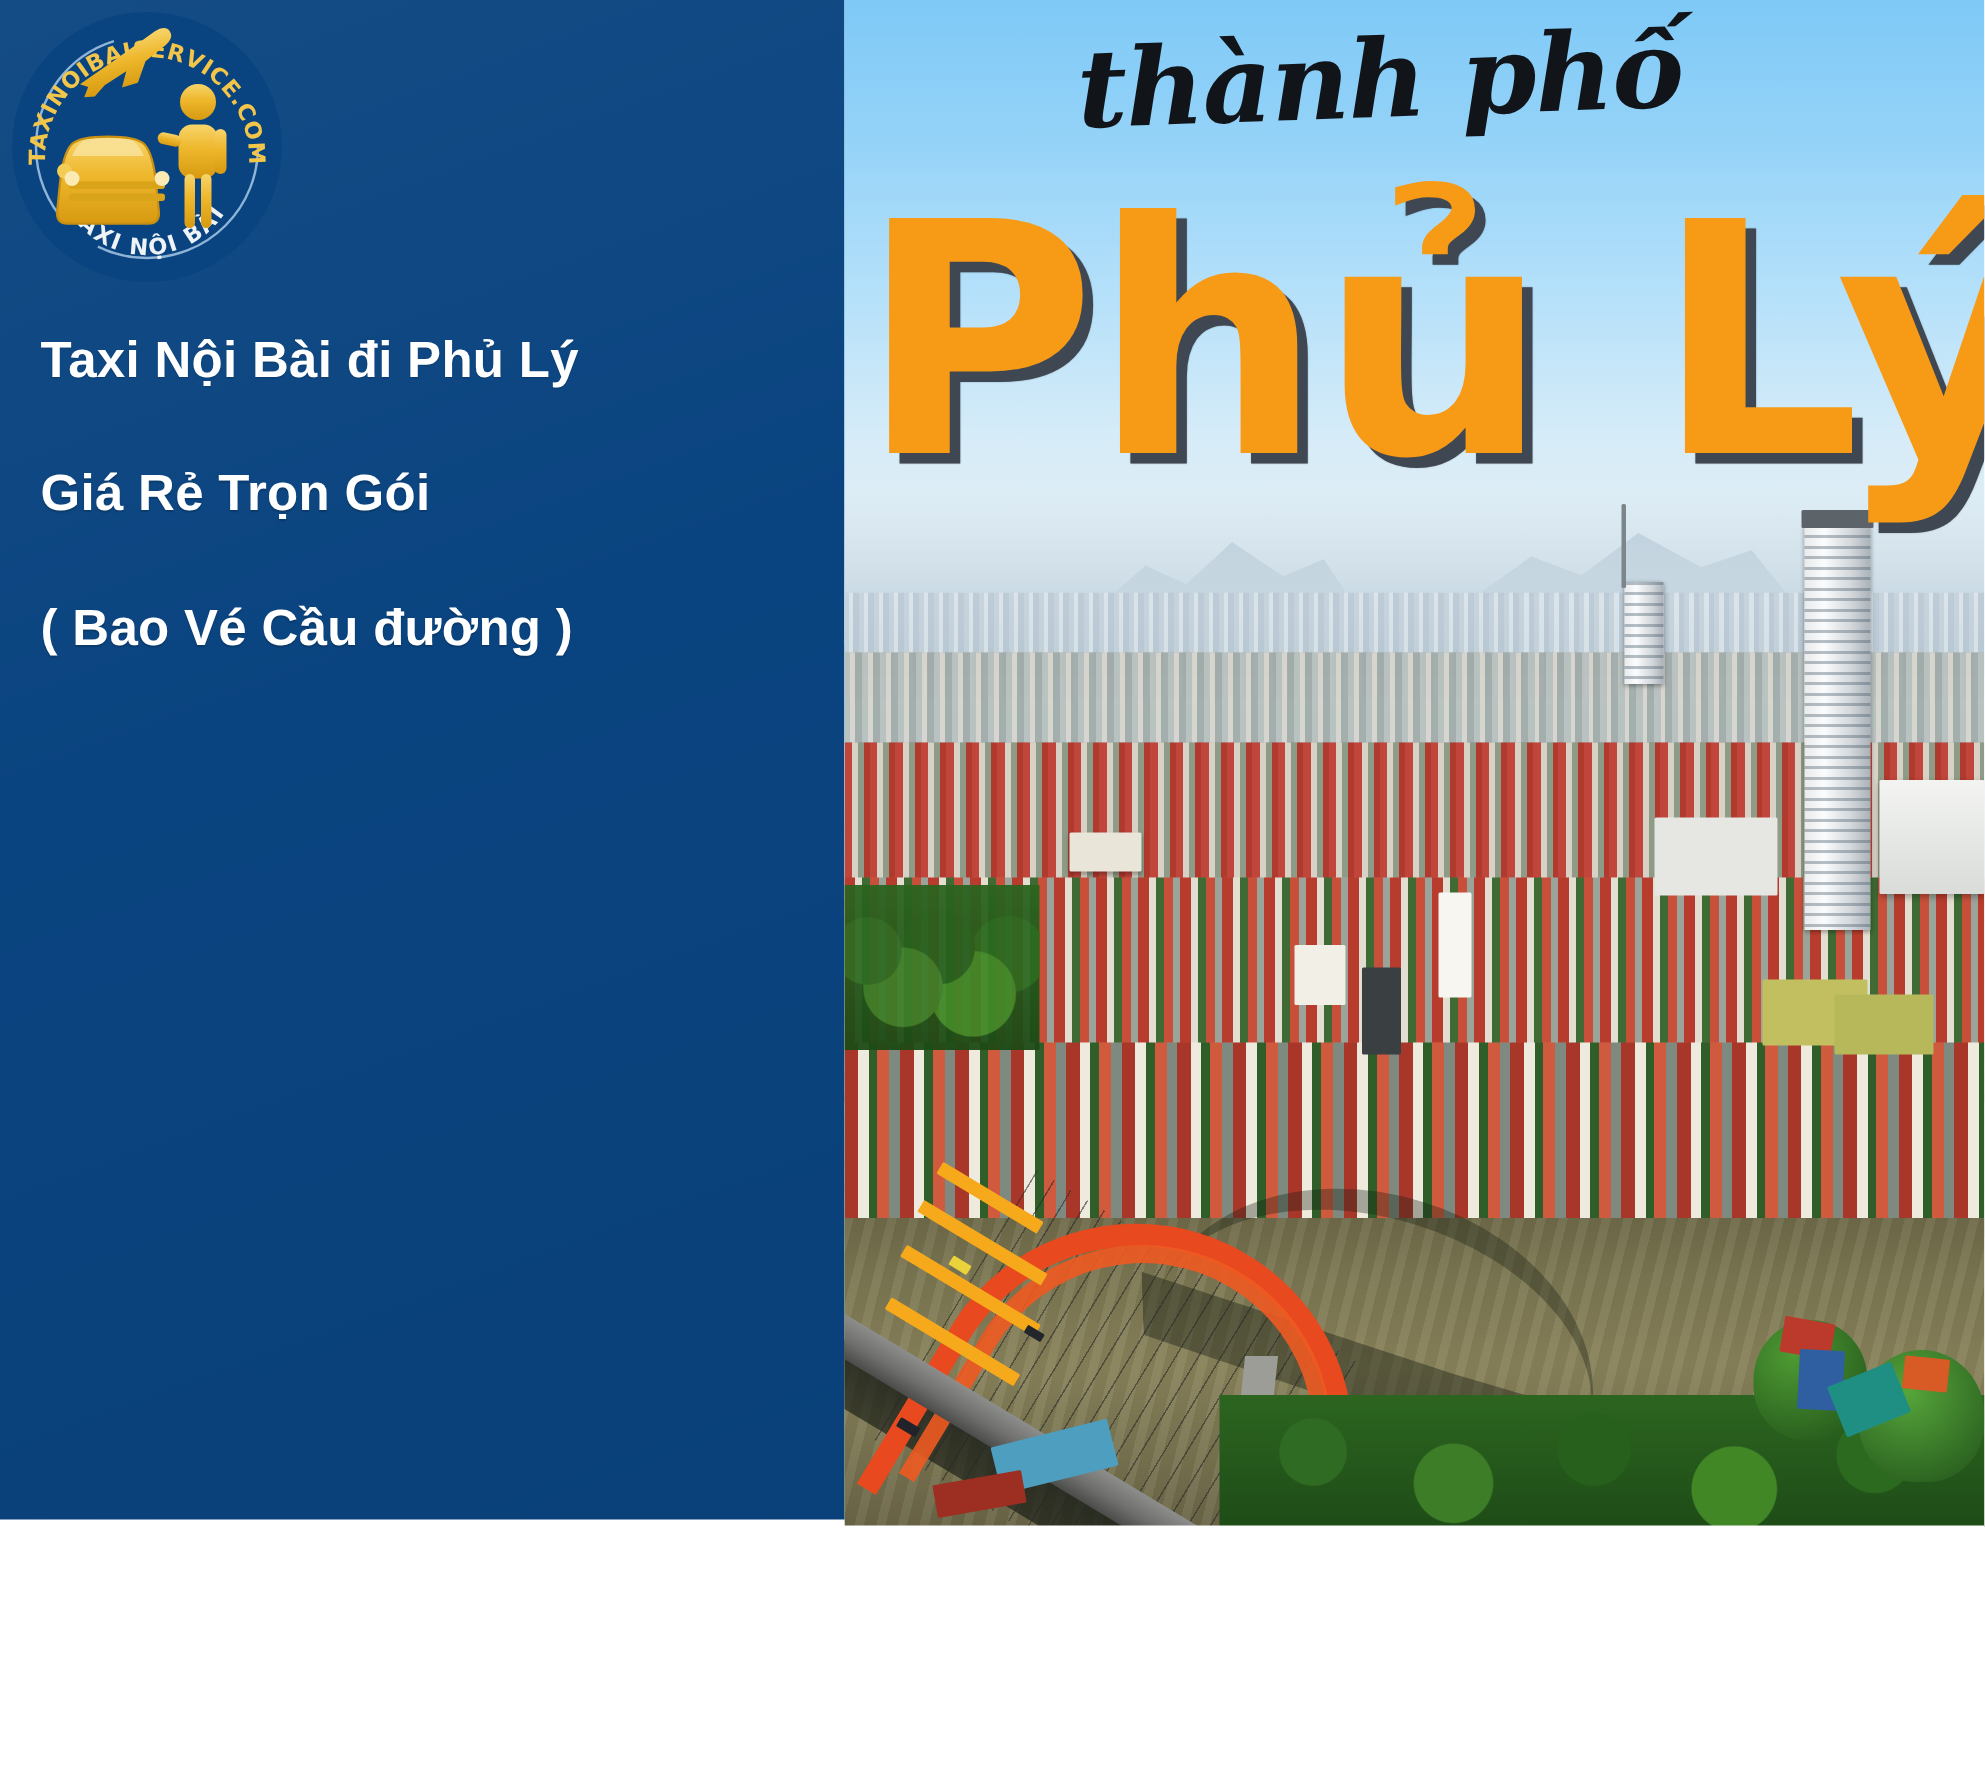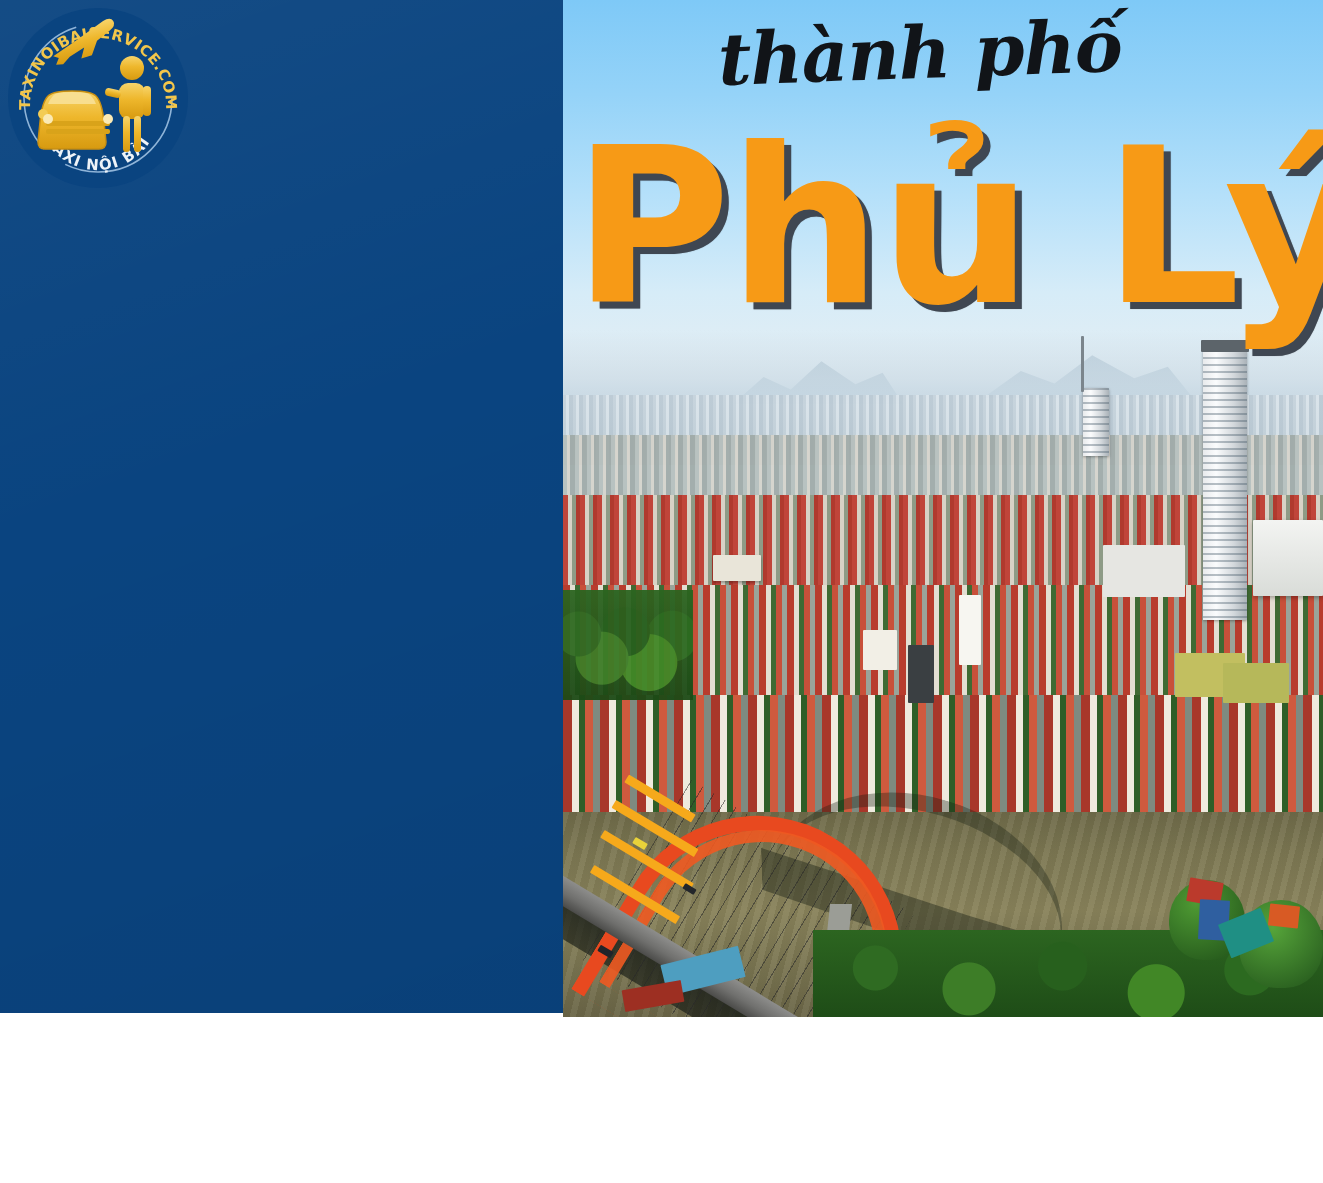--- a/index.html
+++ b/index.html
@@ -155,20 +155,25 @@
         <circle cx="19" cy="12" r="12"></circle>
         <rect x="6" y="27" width="26" height="36" rx="9"></rect>
         <rect x="-8" y="33" width="16" height="8" rx="4" transform="rotate(12 0 37)"></rect>
         <rect x="30" y="30" width="8" height="30" rx="4"></rect>
         <rect x="10" y="60" width="7" height="36" rx="3.5"></rect>
         <rect x="21" y="60" width="7" height="36" rx="3.5"></rect>
       </g>
     </svg>
   </div>
 
+  <div class="headline">
+    <div class="ln">Taxi Nội Bài đi Phủ Lý</div>
+    <div class="ln">Giá Rẻ Trọn Gói</div>
+    <div class="ln">( Bao Vé Cầu đường )</div>
+  </div>
 
   <div class="photo">
     <div class="sky"></div>
     <div class="mountain" style="left:170px;"></div>
     <div class="mountain" style="left:420px;width:210px;top:346px;"></div>
     <div class="haze"></div>
 
     <div class="city">
       <div class="cityband" style="top:0;height:70px;background:
            repeating-linear-gradient(90deg,#c6d2da 0 3px,#dfe7ec 3px 6px,#b9c7d1 6px 10px);opacity:.75;"></div>

